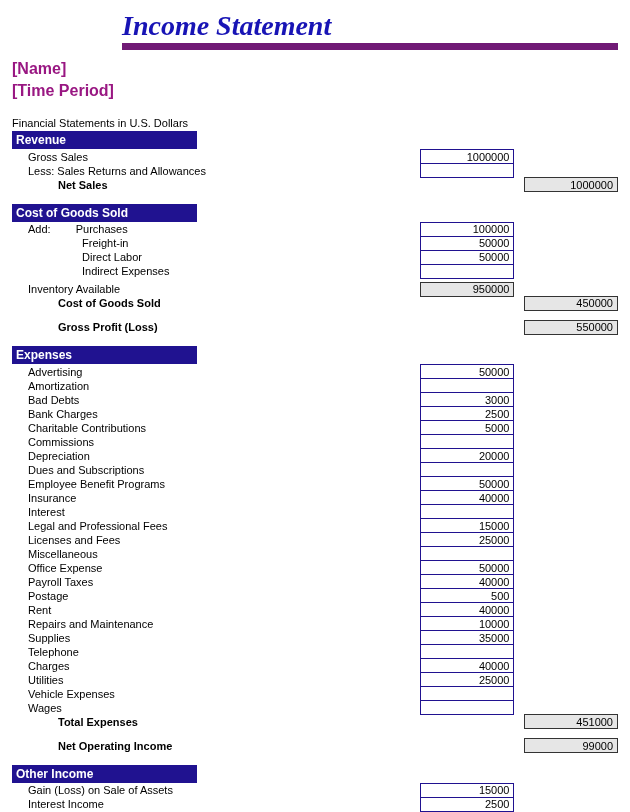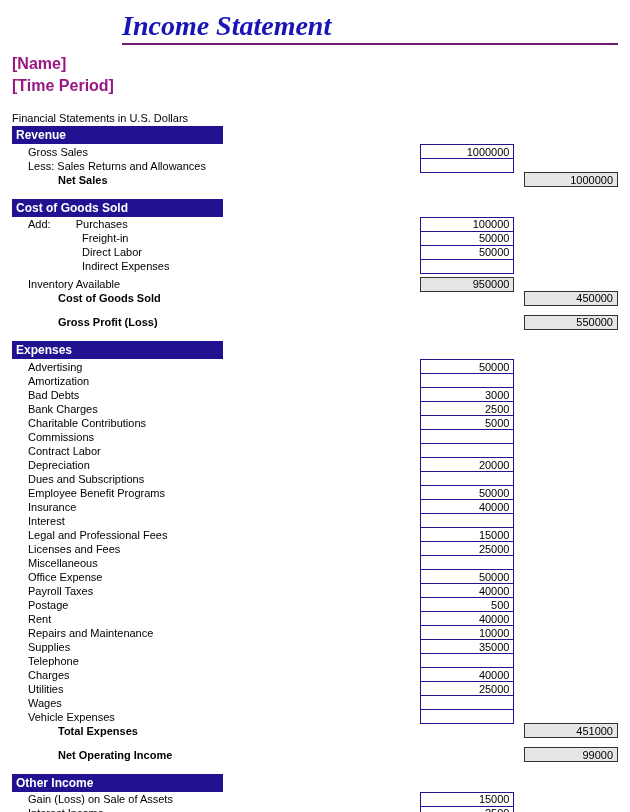--- a/index.html
+++ b/index.html
@@ -11,21 +11,21 @@
     color: #000;
     width: 630px;
     background: #fff;
   }
   .title {
     font-family: "Times New Roman", serif;
     font-size: 28px;
     font-weight: bold;
     font-style: italic;
     color: #1814b5;
-    border-bottom: 2px solid #701a75;
+    border-bottom: 7px solid #701a75;
     padding: 2px 0 1px 0;
     margin-left: 110px;
     margin-bottom: 8px;
   }
   .meta {
     color: #991782;
     font-weight: bold;
     font-size: 16px;
     line-height: 1.35;
   }
@@ -33,21 +33,21 @@
     font-size: 11px;
     color: #000;
     margin-top: 16px;
   }
   .section-hdr {
     background: #201290;
     color: #fff;
     font-weight: bold;
     font-size: 12px;
     padding: 2px 4px;
-    width: 211px;
+    width: 185px;
     margin-top: 2px;
   }
   table.sheet {
     border-collapse: collapse;
     width: 100%;
     table-layout: fixed;
   }
   td {
     padding: 0 4px;
     height: 14px;
@@ -215,26 +215,20 @@
         <td></td>
         <td></td>
       </tr>
       <tr>
         <td class="lbl1">Commissions</td>
         <td class="cell"></td>
         <td></td>
         <td></td>
       </tr>
       <tr>
-        <td class="lbl1">Contract Labor</td>
-        <td class="cell"></td>
-        <td></td>
-        <td></td>
-      </tr>
-      <tr>
         <td class="lbl1">Depreciation</td>
         <td class="cell">20000</td>
         <td></td>
         <td></td>
       </tr>
       <tr>
         <td class="lbl1">Dues and Subscriptions</td>
         <td class="cell"></td>
         <td></td>
         <td></td>
@@ -323,27 +317,27 @@
         <td></td>
         <td></td>
       </tr>
       <tr>
         <td class="lbl1">Utilities</td>
         <td class="cell">25000</td>
         <td></td>
         <td></td>
       </tr>
       <tr>
+        <td class="lbl1">Vehicle Expenses</td>
+        <td class="cell"></td>
+        <td></td>
+        <td></td>
+      </tr>
+      <tr>
         <td class="lbl1">Wages</td>
-        <td class="cell"></td>
-        <td></td>
-        <td></td>
-      </tr>
-      <tr>
-        <td class="lbl1">Vehicle Expenses</td>
         <td class="cell"></td>
         <td></td>
         <td></td>
       </tr>
     </tbody>
 <tbody>
       <tr>
   <td class="lbl2 bold">Total Expenses</td>
   <td></td>
         <td></td>

